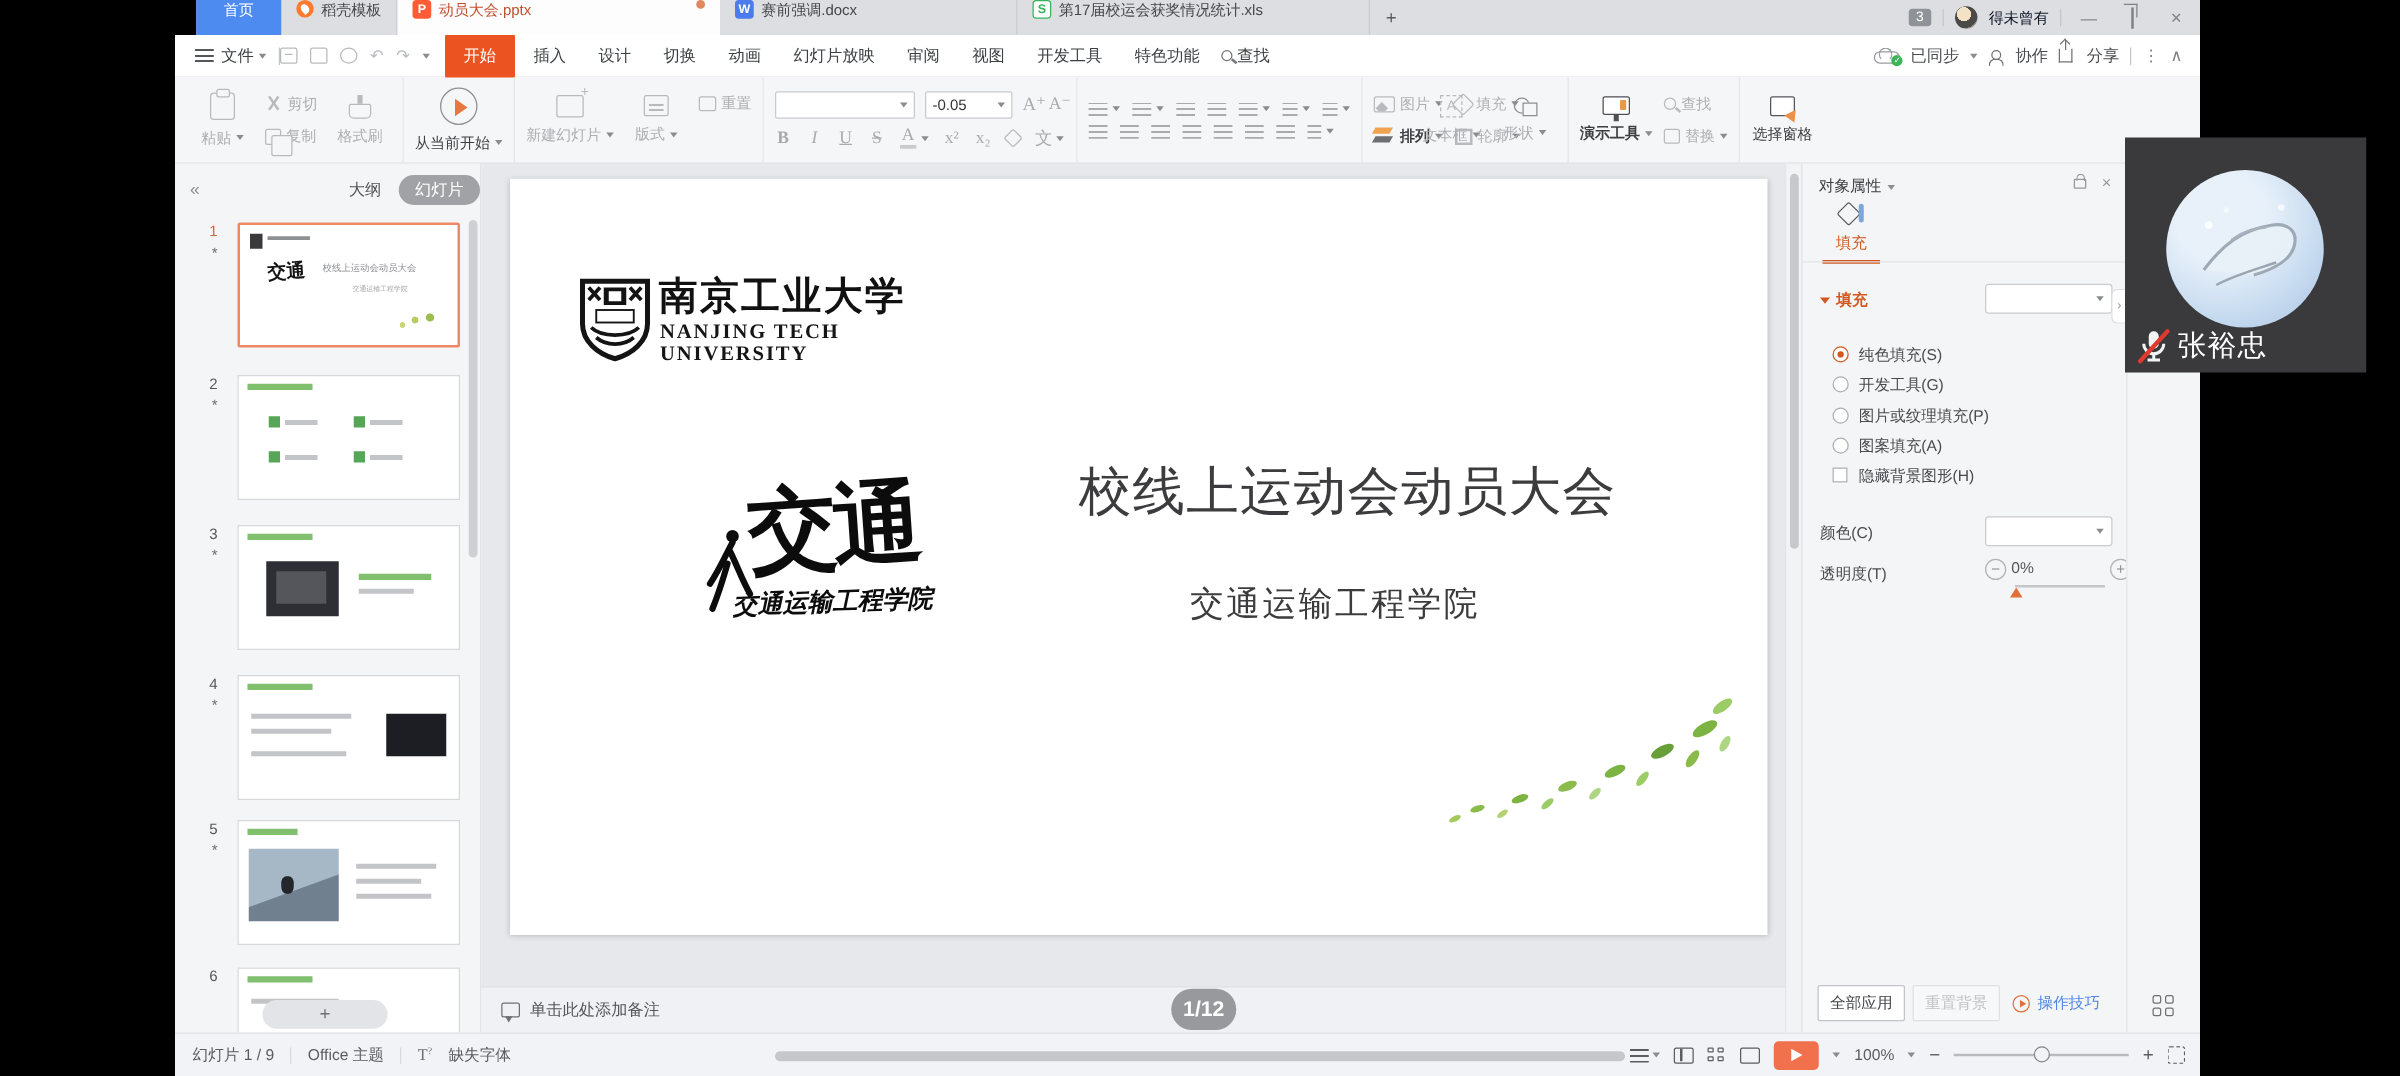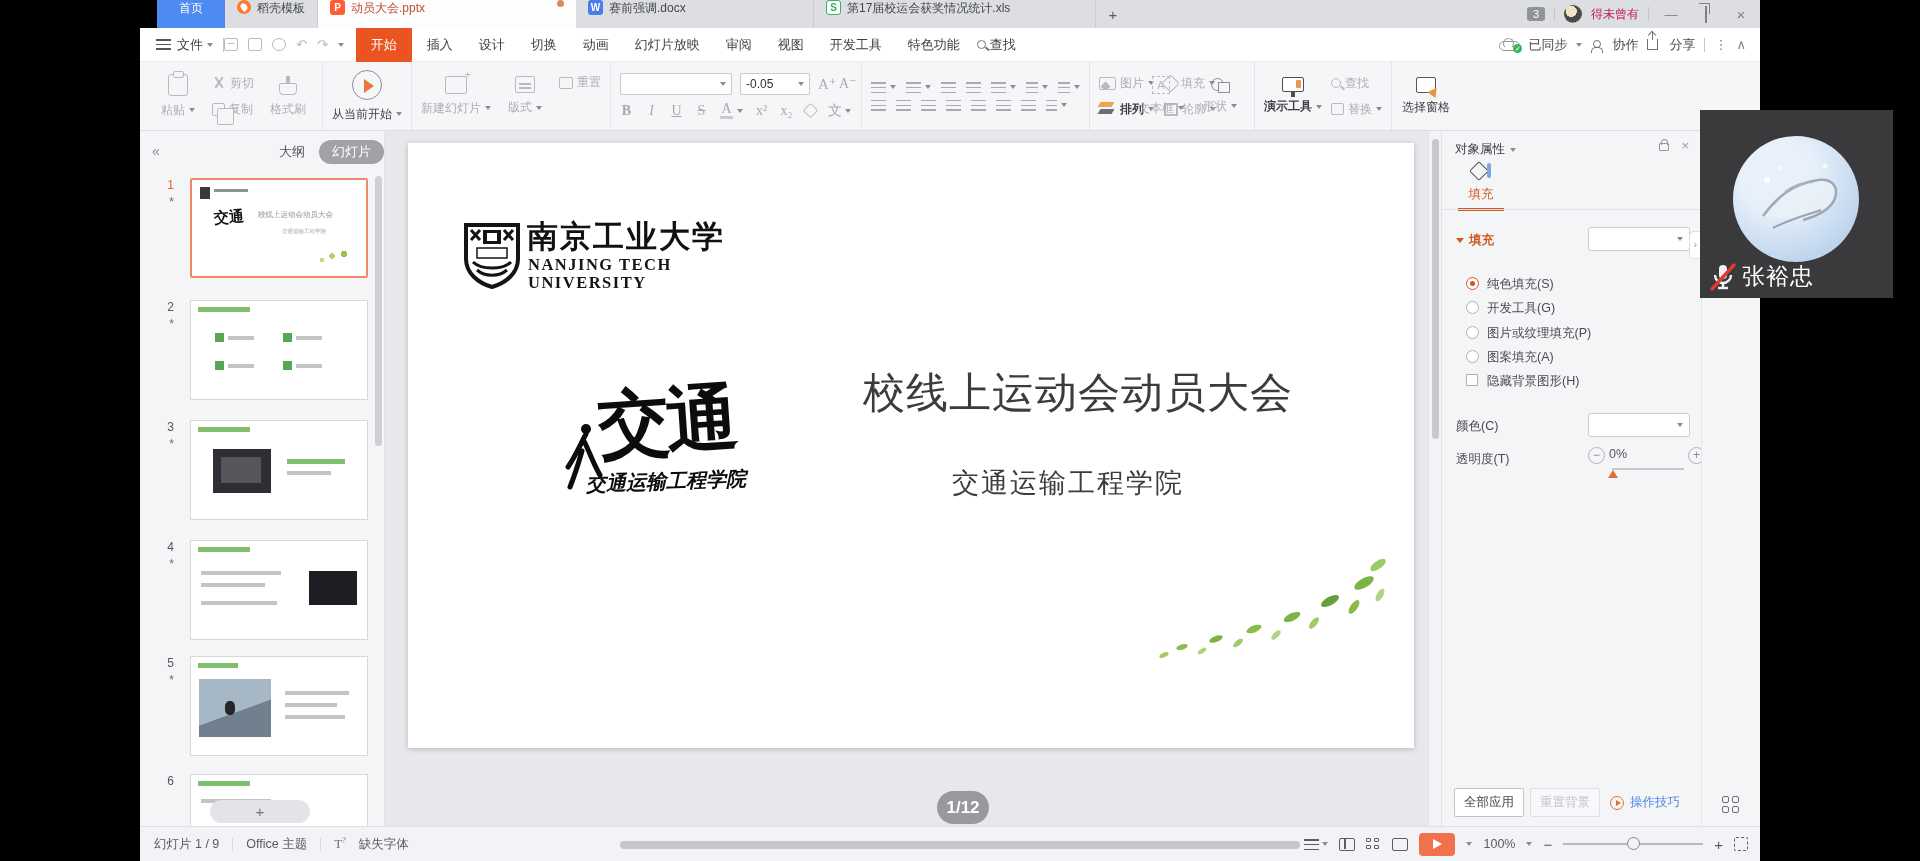--- a/index.html
+++ b/index.html
@@ -30,21 +30,21 @@
   .docer-ic { width:14px; height:14px; border-radius:50%; background:#ff7a2f; position:relative; flex:none; }
   .docer-ic:before { content:""; position:absolute; left:4px; top:3px; width:6px; height:8px;
     background:#fff; border-radius:50% 50% 50% 0; transform:rotate(-40deg); }
   .newtab { width:34px; display:flex; align-items:center; justify-content:center;
     font-size:15px; color:#5b5c5f; }
   .tb-right { margin-left:auto; display:flex; align-items:center; gap:9px; padding-right:6px; }
   .badge3 { background:#8f9296; color:#fff; border-radius:3px; font-size:11px; padding:1px 6px; }
   .vline { width:1px; height:14px; background:#c3c5c8; }
   .tb-avatar { width:18px; height:18px; border-radius:50%;
     background:radial-gradient(circle at 40% 35%, #f3e2c4 0 35%, #4c4a46 36% 70%, #8d8a85 71%); }
-  .tb-user { color:#be185d; }
+  .tb-user { color:#0f172a; }
   .winbtn { width:26px; text-align:center; color:#808184; font-size:13px; }
   .restore-ic { width:10px; height:10px; border:1.3px solid #808184; position:relative; margin:0 auto; }
   .restore-ic:before { content:""; position:absolute; right:-4px; top:-4px; width:10px; height:10px;
     border:1.3px solid #808184; border-left:none; border-bottom:none; }
 
   
   .menubar { height:34px; background:#fff; border-bottom:1px solid #ebecee;
     display:flex; align-items:center; padding:0 0 0 16px; font-size:13px; color:#3f4044; flex:none; }
   .hamb { width:15px; height:11px; background:repeating-linear-gradient(to bottom,#55565a 0 1.6px,transparent 1.6px 4.7px); margin-right:6px; }
   .filebtn { display:flex; align-items:center; gap:4px; margin-right:10px; }
@@ -710,20 +710,24 @@
             <ellipse cx="164" cy="72" rx="7" ry="3" fill="#9ccc65" transform="rotate(-50 164 72)"></ellipse>
             <ellipse cx="180" cy="50" rx="10" ry="4.2" fill="#689f38" transform="rotate(-28 180 50)"></ellipse>
             <ellipse cx="204" cy="56" rx="8" ry="3.6" fill="#8bbb4a" transform="rotate(-55 204 56)"></ellipse>
             <ellipse cx="214" cy="32" rx="11" ry="4.6" fill="#7cb342" transform="rotate(-30 214 32)"></ellipse>
             <ellipse cx="230" cy="44" rx="7" ry="3.2" fill="#aed581" transform="rotate(-60 230 44)"></ellipse>
             <ellipse cx="228" cy="14" rx="9" ry="4" fill="#9ccc65" transform="rotate(-35 228 14)"></ellipse>
           </g>
         </svg>
       </div>
 
+      <div class="notesbar">
+        <span class="notes-ic"></span>
+        <span>单击此处添加备注</span>
+      </div>
       <div class="pagepill">1/12</div>
     </div>
 
     <div class="vscroll">
       <div class="vthumb"></div>
     </div>
 
     <div class="rightpanel">
       <div class="rp-head">
         <span>对象属性</span>

